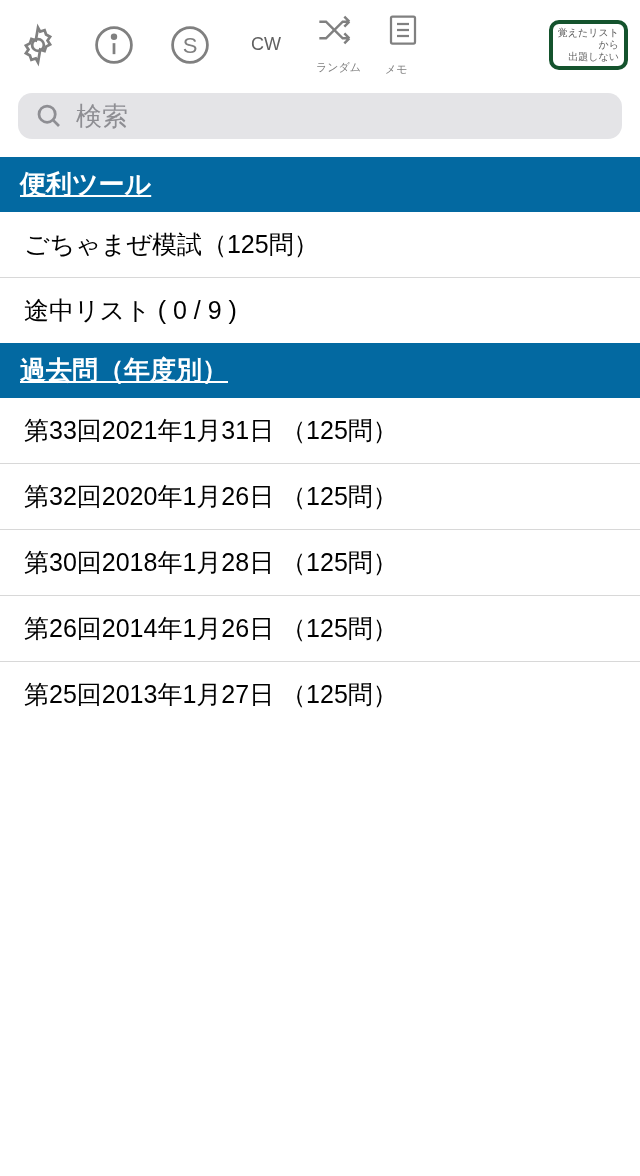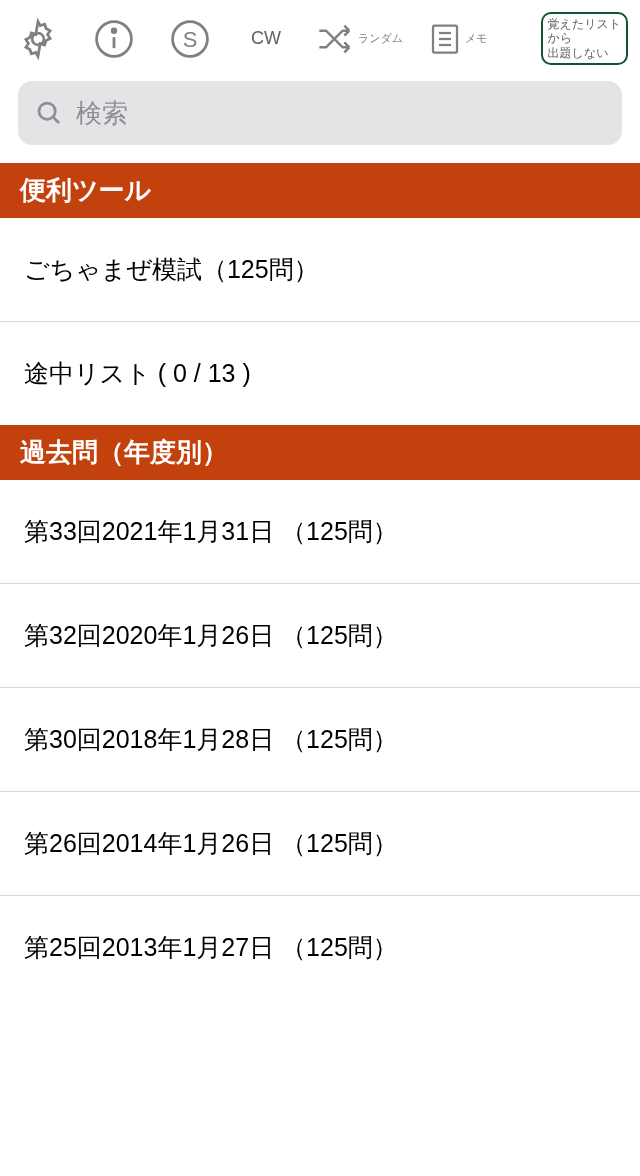--- a/index.html
+++ b/index.html
@@ -20,69 +20,71 @@
   width: 52px;
   height: 52px;
   display: flex;
   align-items: center;
   justify-content: center;
   color: #808080;
   flex-shrink: 0;
 }
 .toolbar-item {
   display: flex;
-  align-items: center;
-  gap: 2px;
+  flex-direction: column;
+  align-items: flex-start;
+  gap: 14px;
 }
 .toolbar-label {
   font-size: 11px;
   color: #808080;
 }
 .cw-label {
   font-size: 18px;
   color: #606060;
   font-weight: 400;
 }
 .badge-btn {
-  border: 2px solid #14532d;
+  border: 4px solid #14532d;
   border-radius: 10px;
   padding: 3px 5px;
-  font-size: 12px;
+  font-size: 10px;
   line-height: 1.2;
   color: #606060;
-  text-align: left;
+  text-align: right;
   white-space: nowrap;
 }
 .spacer { flex: 1; }
 .search-container {
   padding: 8px 18px 18px 18px;
 }
 .search-box {
   background: #e4e4e7;
   border-radius: 14px;
-  height: 64px;
+  height: 46px;
   display: flex;
   align-items: center;
   padding: 0 16px;
   gap: 12px;
 }
 .search-icon-svg { color: #8e8e93; }
 .search-placeholder {
   color: #8e8e93;
   font-size: 26px;
 }
 .section-header {
-  background: #c2410c;
+  background: #0369a1;
   color: #ffffff;
   font-size: 26px;
   font-weight: 700;
   padding: 10px 20px;
+  text-decoration: underline;
 }
 .list-item {
-  padding: 35px 24px;
+  padding: 16px 24px;
   font-size: 25px;
   color: #000000;
   border-bottom: 1px solid #d8d8d8;
 }
 .list-item:last-child { border-bottom: none; }
 .section-body .list-item:last-of-type { border-bottom: none; }
 </style>
 </head>
 <body>
 
@@ -140,21 +142,21 @@
       <line x1="15.5" y1="15.5" x2="20" y2="20"></line>
     </svg>
     <span class="search-placeholder">検索</span>
   </div>
 </div>
 
 <div id="sections">
     <div class="section-header">便利ツール</div>
     <div class="section-body">
       <div class="list-item">ごちゃまぜ模試（125問）</div>
-      <div class="list-item">途中リスト ( 0 / 13 )</div>
+      <div class="list-item">途中リスト ( 0 / 9 )</div>
     </div>
     <div class="section-header">過去問（年度別）</div>
     <div class="section-body">
       <div class="list-item">第33回2021年1月31日 （125問）</div>
       <div class="list-item">第32回2020年1月26日 （125問）</div>
       <div class="list-item">第30回2018年1月28日 （125問）</div>
       <div class="list-item">第26回2014年1月26日 （125問）</div>
       <div class="list-item">第25回2013年1月27日 （125問）</div>
     </div>
   </div>

